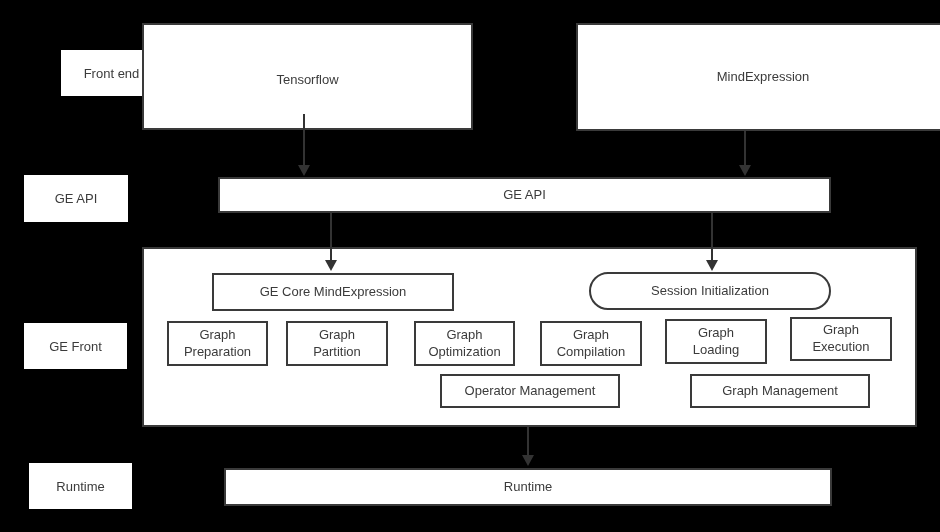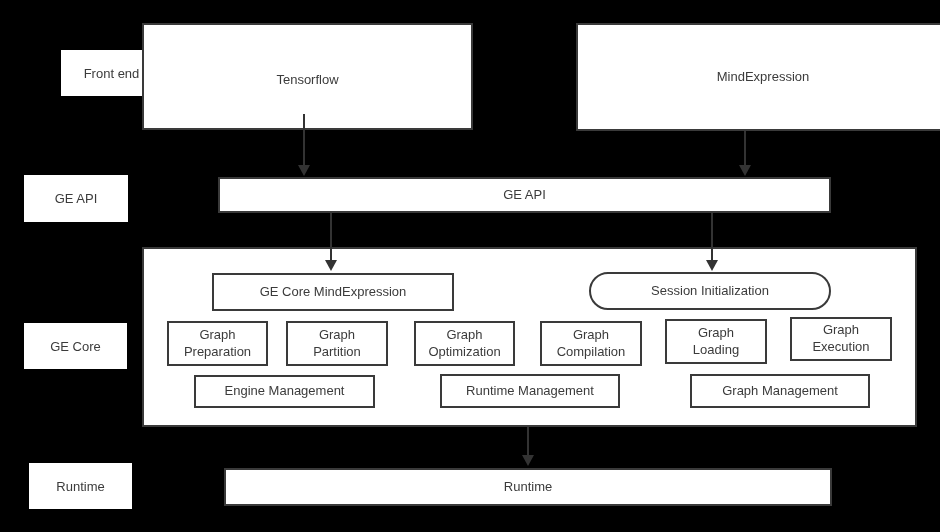--- a/index.html
+++ b/index.html
@@ -58,21 +58,21 @@
   svg.arrows line { stroke: var(--arrow); stroke-width: 2; }
   svg.arrows polygon { fill: var(--arrow); }
 </style>
 </head>
 <body>
 
 <div class="stage">
 
   <div class="side-label" style="left:27px; top:50px; width:101px; height:46px;margin-left:34px;">Front end</div>
   <div class="side-label" style="left:24px; top:175px; width:104px; height:47px;">GE API</div>
-  <div class="side-label" style="left:24px; top:323px; width:103px; height:46px;">GE Core</div>
+  <div class="side-label" style="left:24px; top:323px; width:103px; height:46px;">GE Front</div>
   <div class="side-label" style="left:29px; top:463px; width:103px; height:46px;">Runtime</div>
 
   <div class="box block" style="left:142px; top:23px; width:331px; height:107px;">
     <span class="box-title">Tensorflow</span>
   </div>
 
   <div class="box" style="left:576px; top:23px; width:374px; height:108px;">MindExpression</div>
 
   <div class="box" style="left:218px; top:177px; width:613px; height:36px;">GE API</div>
 
@@ -87,22 +87,21 @@
 Partition</div>
   <div class="box" style="left:414px; top:321px; width:101px; height:45px;">Graph
 Optimization</div>
   <div class="box" style="left:540px; top:321px; width:102px; height:45px;">Graph
 Compilation</div>
   <div class="box" style="left:665px; top:319px; width:102px; height:45px;">Graph
 Loading</div>
   <div class="box" style="left:790px; top:317px; width:102px; height:44px;">Graph
 Execution</div>
 
-  <div class="box" style="left:194px; top:375px; width:181px; height:33px;">Engine Management</div>
-  <div class="box" style="left:440px; top:374px; width:180px; height:34px;">Runtime Management</div>
+  <div class="box" style="left:440px; top:374px; width:180px; height:34px;">Operator Management</div>
   <div class="box" style="left:690px; top:374px; width:180px; height:34px;">Graph Management</div>
 
   <div class="box" style="left:224px; top:468px; width:608px; height:38px;">Runtime</div>
 
   <svg class="arrows" viewBox="0 0 940 532">
     <g>
       <line x1="304" y1="114" x2="304" y2="166"></line>
       <polygon points="298,165 310,165 304,176"></polygon>
     </g>
     <g>

